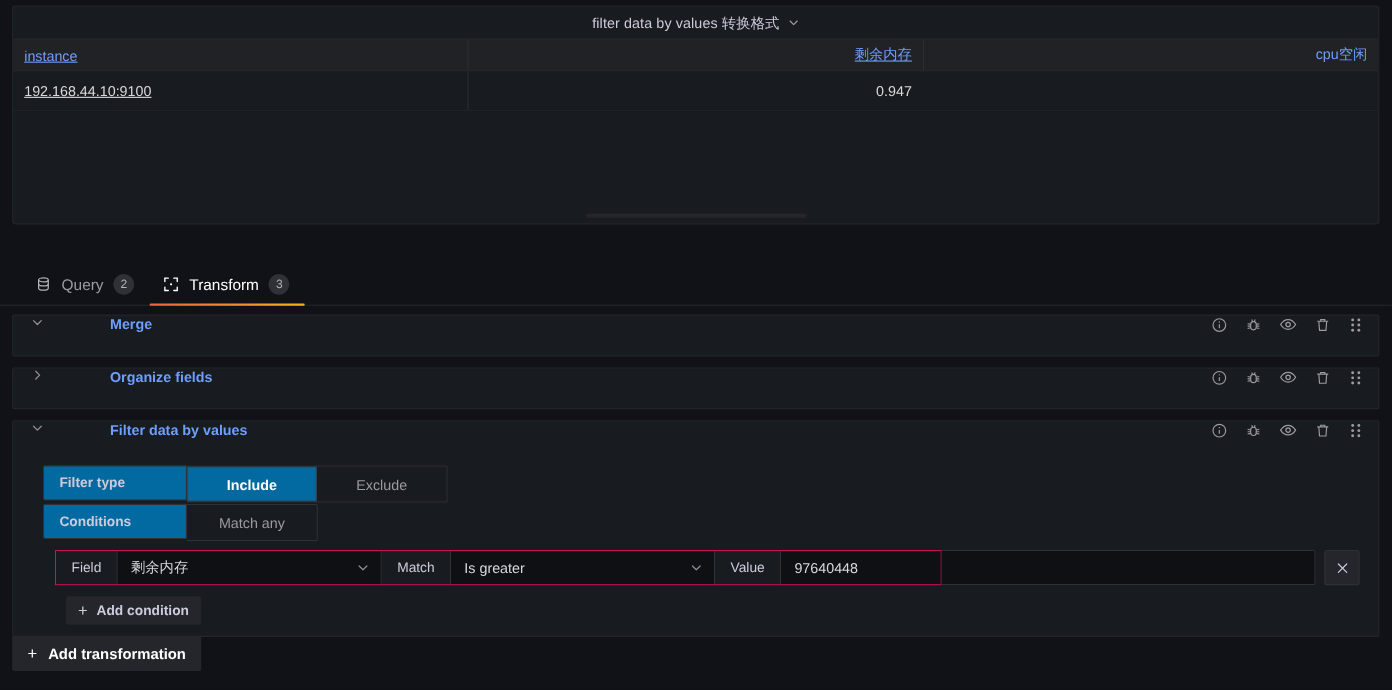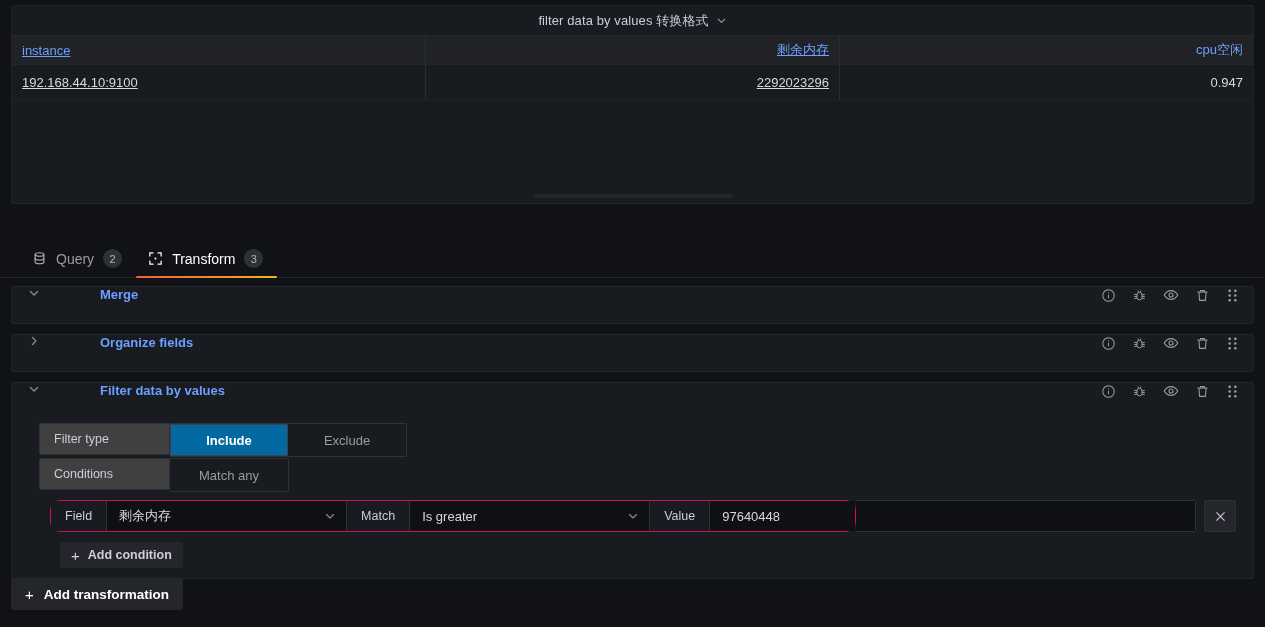--- a/index.html
+++ b/index.html
@@ -164,23 +164,23 @@
   .opt-row {
     display: flex; align-items: stretch;
     margin: 0 0 1px 27px;
   }
   .opt-label {
     width: 131px;
     height: 32px;
     display: flex; align-items: center;
     padding-left: 14px;
     font-size: 12.5px;
-    font-weight: 400;
+    font-weight: 700;
     color: #ccccdc;
-    background: #404040;
+    background: #0369a1;
     border: 1px solid #2e3136;
     border-radius: 2px 0 0 2px;
   }
   .radio-group {
     display: flex;
     border: 1px solid #2e3136;
     border-left: none;
     border-radius: 0 2px 2px 0;
     background: #181b1f;
     overflow: hidden;
@@ -204,21 +204,21 @@
   }
 
   
   .cond-wrap {
     margin: 8px 0 0 38px;
     display: flex; align-items: center;
   }
   .cond-box {
     display: flex; align-items: stretch;
     border: 1px solid #d10e5c;
-    border-radius: 10px;
+    border-radius: 0;
     height: 32px;
   }
   .cond-seg-label {
     display: flex; align-items: center;
     padding: 0 14px;
     font-size: 12.5px;
     font-weight: 500;
     color: #ccccdc;
     background: #181b1f;
     border-right: 1px solid #2e3136;
@@ -316,21 +316,20 @@
   </div>
 
   <div class="tbl">
     <div class="tbl-head">
       <div class="col c0 col-sep">instance</div>
       <div class="col c1 col-sep">剩余内存</div>
       <div class="col c2">cpu空闲</div>
     </div>
     <div class="tbl-row">
       <div class="col c0 col-sep">192.168.44.10:9100</div>
-      <div class="col c1 col-sep">2292023296</div>
       <div class="col c2">0.947</div>
     </div>
   </div>
 
   <div class="panel-resize"></div>
 </div>
 
 <div class="tabs">
 
   <div class="tab">

